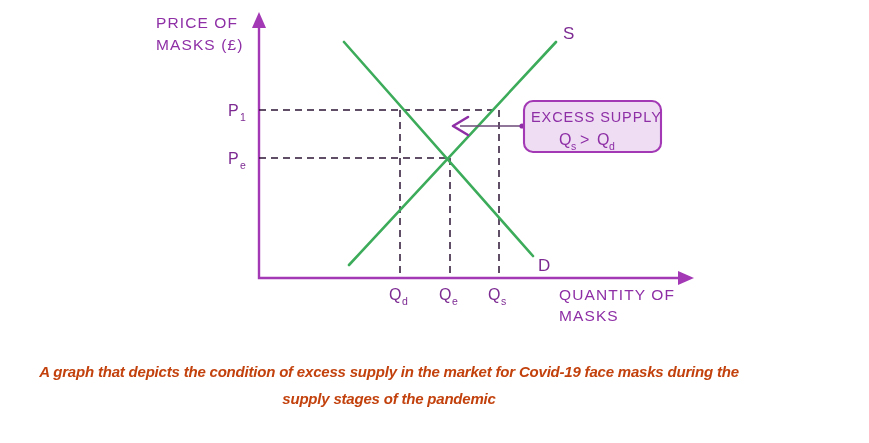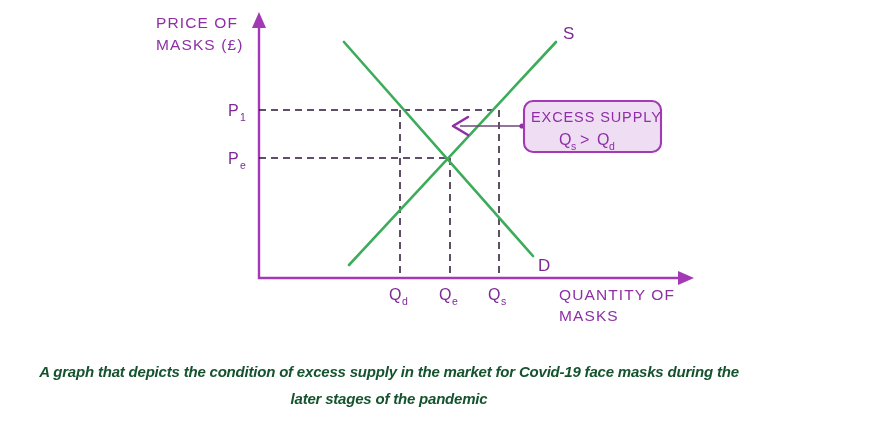--- a/index.html
+++ b/index.html
@@ -103,21 +103,21 @@
     position: absolute;
     left: 0;
     width: 778px;
     top: 358px;
     text-align: center;
     font-family: "Liberation Sans", sans-serif;
     font-style: italic;
     font-weight: bold;
     font-size: 15px;
     line-height: 27px;
-    color: #14532d;
+    color: #c2410c;
     letter-spacing: -0.2px;
   }
   .caption-line {
     display: block;
   }
 </style>
 </head>
 <body>
 
 <svg id="figure" viewBox="0 0 869 443">
@@ -190,14 +190,14 @@
       <text class="callout-sub" x="580" y="145">&gt;</text>
       <text class="callout-sub" x="597" y="145">Q</text>
       <text class="callout-sub-small" x="609" y="150">d</text>
     </g>
   </g>
 
 </svg>
 
 <div class="caption">
   <span class="caption-line">A graph that depicts the condition of excess supply in the market for Covid-19 face masks during the</span>
-  <span class="caption-line">later stages of the pandemic</span>
+  <span class="caption-line">supply stages of the pandemic</span>
 </div>
 
 </body></html>

